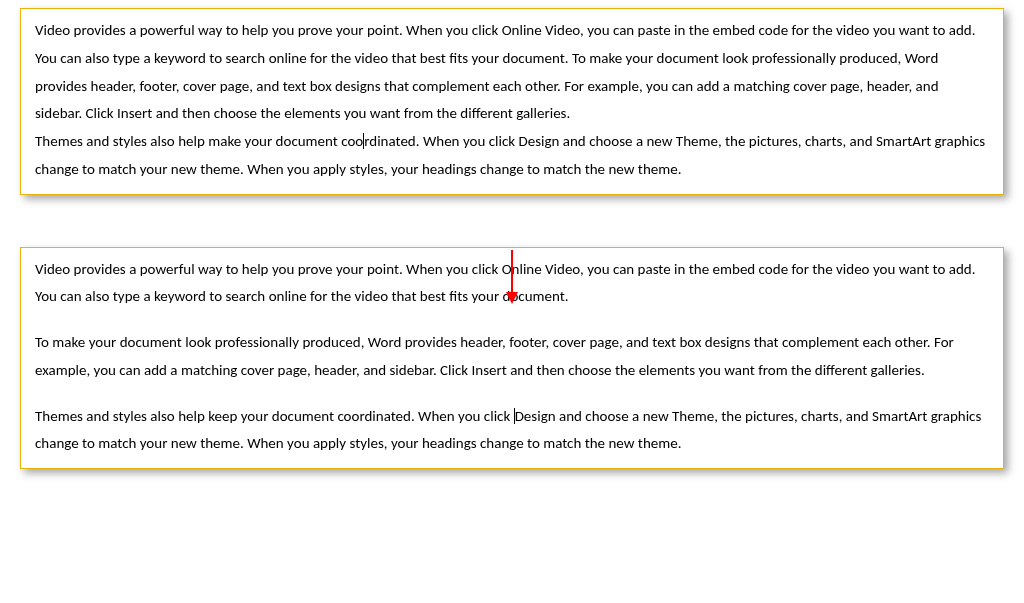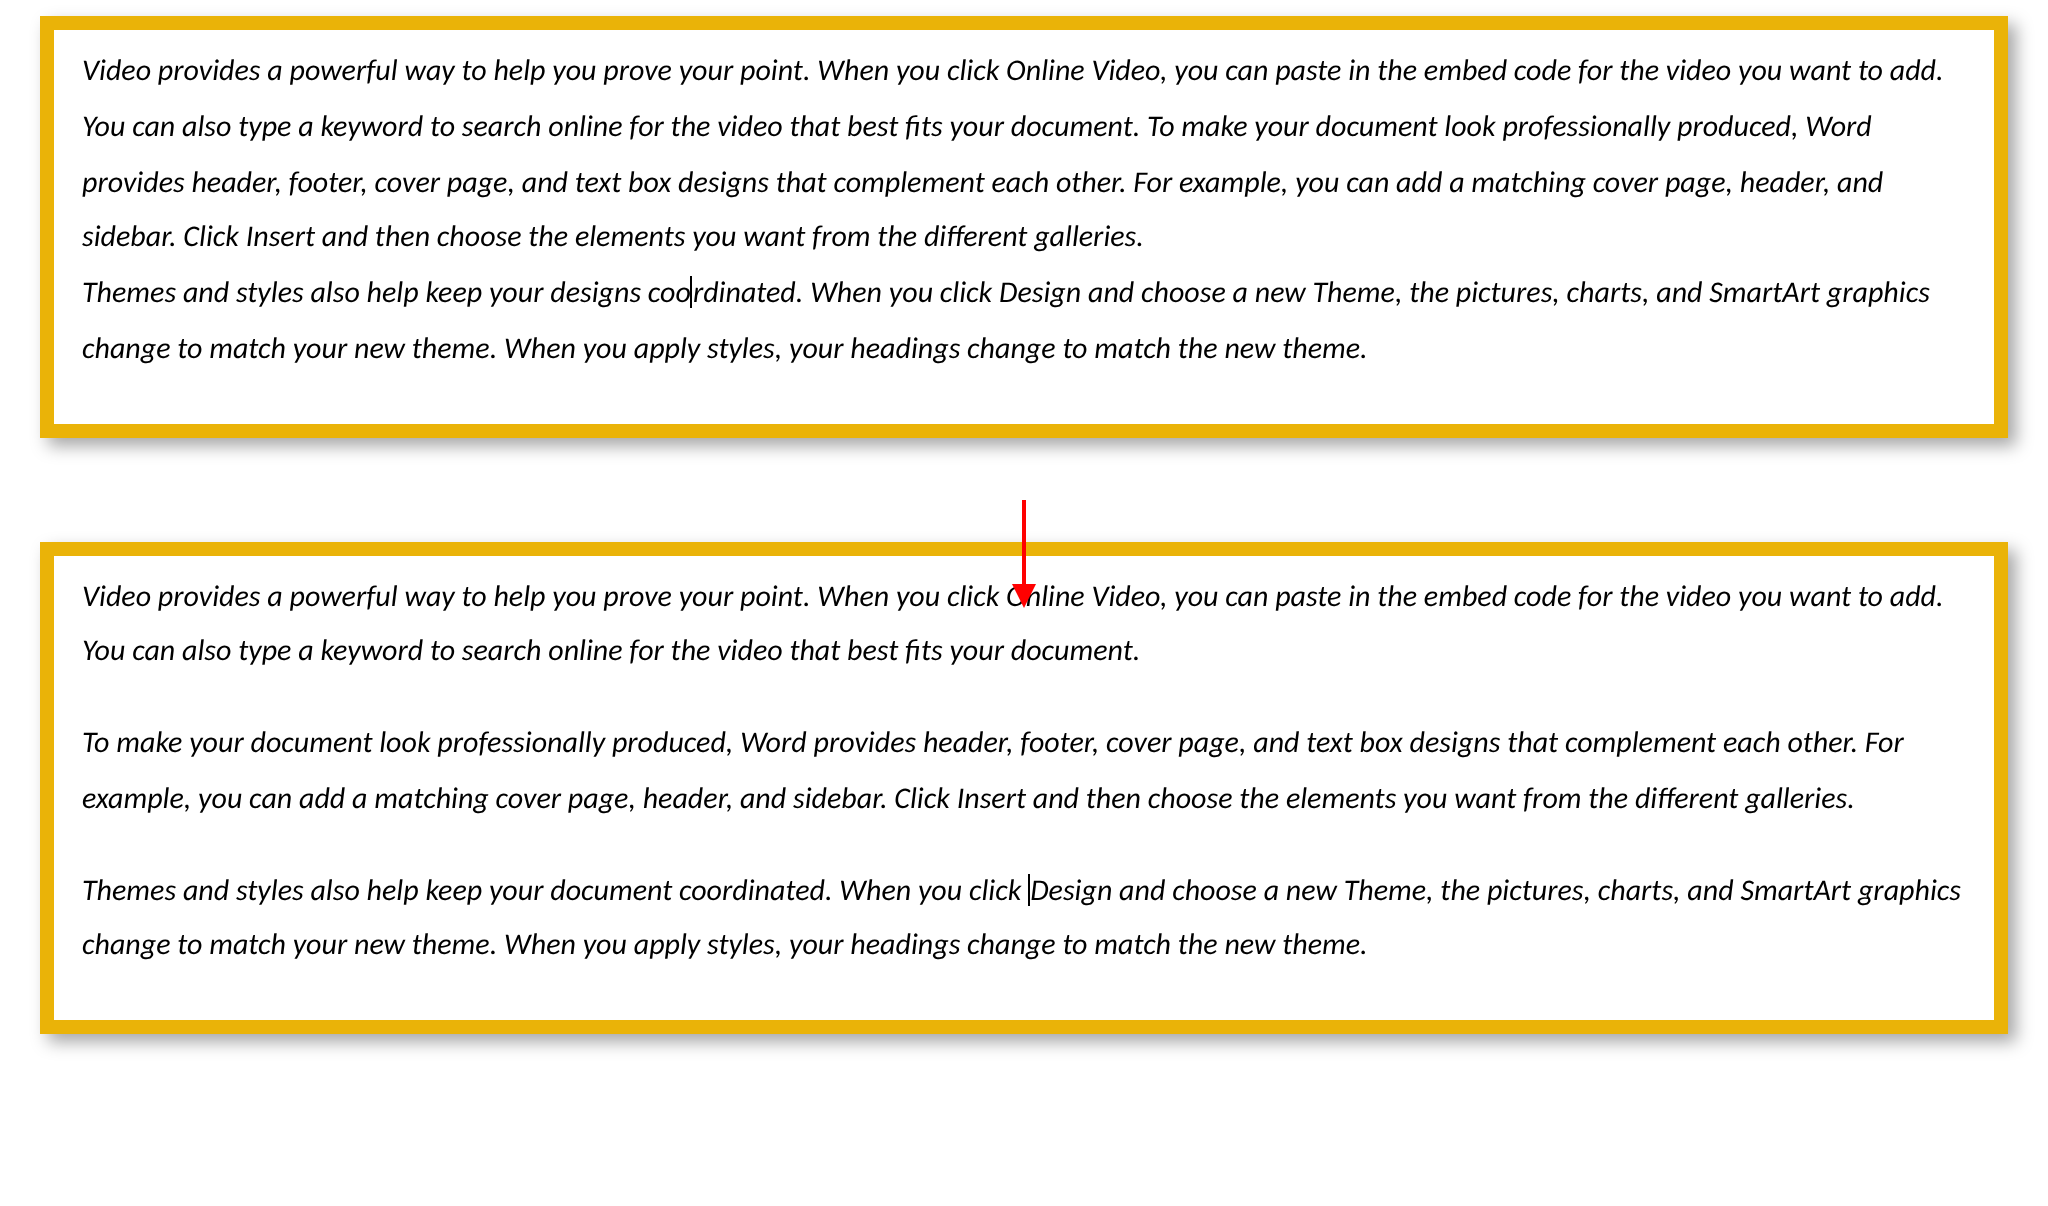--- a/index.html
+++ b/index.html
@@ -10,25 +10,24 @@
     body {
       font-family: Calibri, 'Segoe UI', Arial, sans-serif;
       background: #ffffff;
       width: 1024px;
       height: 603px;
       position: relative;
       padding: 8px 20px;
     }
     .panel {
       background: #ffffff;
-      border: 7px solid #eab308;
+      border: 1px solid #eab308;
       box-shadow: 4px 4px 8px rgba(0,0,0,0.35);
-      padding: 8px 14px 22px 14px;
+      padding: 8px 14px 10px 14px;
       position: relative;
-      font-style: italic;
     }
     .panel-top {
       margin-top: 0;
     }
     .panel-bottom {
       margin-top: 52px;
     }
     .para {
       font-size: 15px;
       line-height: 1.85;
@@ -75,21 +74,21 @@
 </head>
 <body>
 
 <div class="panel panel-top">
   <p class="para">
     <span>Video provides a powerful way to help you prove your point. When you click Online Video, you can paste in the embed code for the video you want to add. You can also type a keyword to search online for the video that best fits your document.</span>
     <span> </span>
     <span>To make your document look professionally produced, Word provides header, footer, cover page, and text box designs that complement each other. For example, you can add a matching cover page, header, and sidebar. Click Insert and then choose the elements you want from the different galleries.</span>
   </p>
   <p class="para">
-    <span>Themes and styles also help keep your designs coo</span><span class="cursor"></span><span>rdinated. When you click Design and choose a new Theme, the pictures, charts, and SmartArt graphics change to match your new theme. When you apply styles, your headings change to match the new theme.</span>
+    <span>Themes and styles also help make your document coo</span><span class="cursor"></span><span>rdinated. When you click Design and choose a new Theme, the pictures, charts, and SmartArt graphics change to match your new theme. When you apply styles, your headings change to match the new theme.</span>
   </p>
 </div>
 
 <div class="arrow-container">
   <div class="arrow-line"></div>
   <div class="arrow-head"></div>
 </div>
 
 <div class="panel panel-bottom">
   <p class="para">Video provides a powerful way to help you prove your point. When you click Online Video, you can paste in the embed code for the video you want to add. You can also type a keyword to search online for the video that best fits your document.</p>

